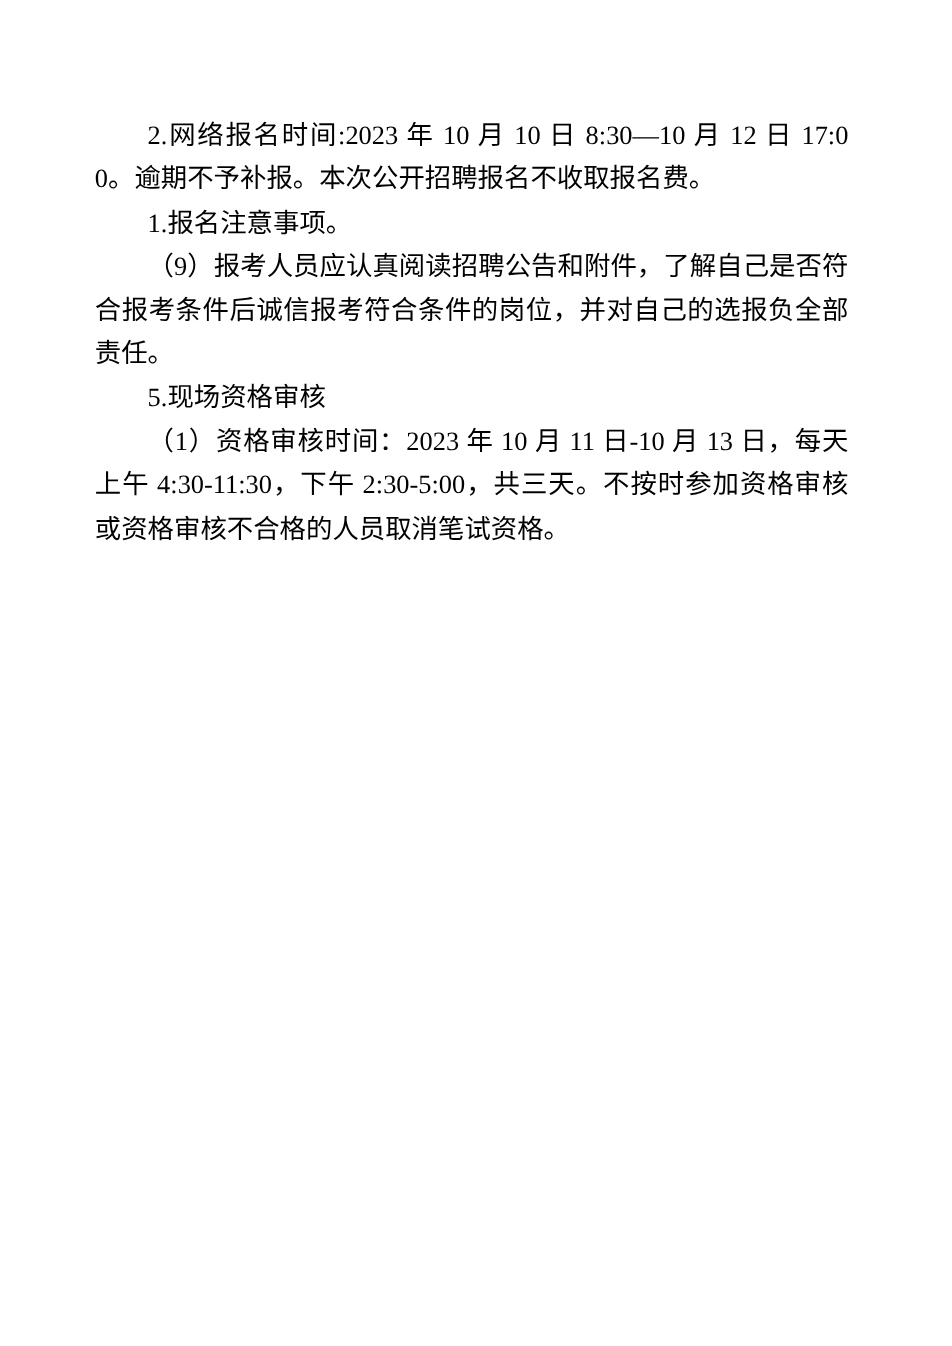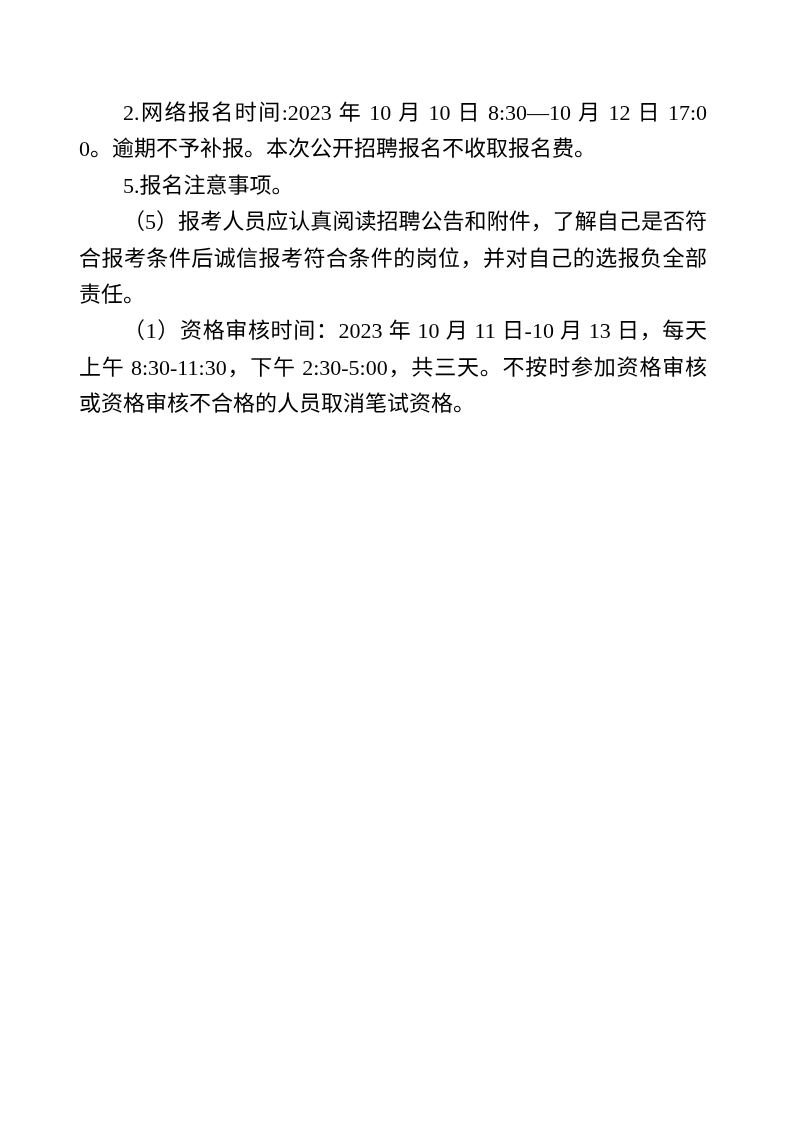--- a/index.html
+++ b/index.html
@@ -33,17 +33,18 @@
     text-indent: 2em;
     word-break: break-all;
   }
 </style>
 </head>
 <body>
 
 <div class="page" style="background: rgb(255, 255, 255);">
   <div class="doc-content" style="color: rgb(0, 0, 0);">
     <p>2.网络报名时间:2023 年 10 月 10 日 8:30—10 月 12 日 17:00。逾期不予补报。本次公开招聘报名不收取报名费。</p>
-    <p>5.报名注意事项。</p>
-    <p>（5）报考人员应认真阅读招聘公告和附件，了解自己是否符合报考条件后诚信报考符合条件的岗位，并对自己的选报负全部责任。</p>
-    <p>（1）资格审核时间：2023 年 10 月 11 日-10 月 13 日，每天上午 8:30-11:30，下午 2:30-5:00，共三天。不按时参加资格审核或资格审核不合格的人员取消笔试资格。</p>
+    <p>1.报名注意事项。</p>
+    <p>（9）报考人员应认真阅读招聘公告和附件，了解自己是否符合报考条件后诚信报考符合条件的岗位，并对自己的选报负全部责任。</p>
+    <p>5.现场资格审核</p>
+    <p>（1）资格审核时间：2023 年 10 月 11 日-10 月 13 日，每天上午 4:30-11:30，下午 2:30-5:00，共三天。不按时参加资格审核或资格审核不合格的人员取消笔试资格。</p>
   </div>
 </div>
 
 </body></html>

